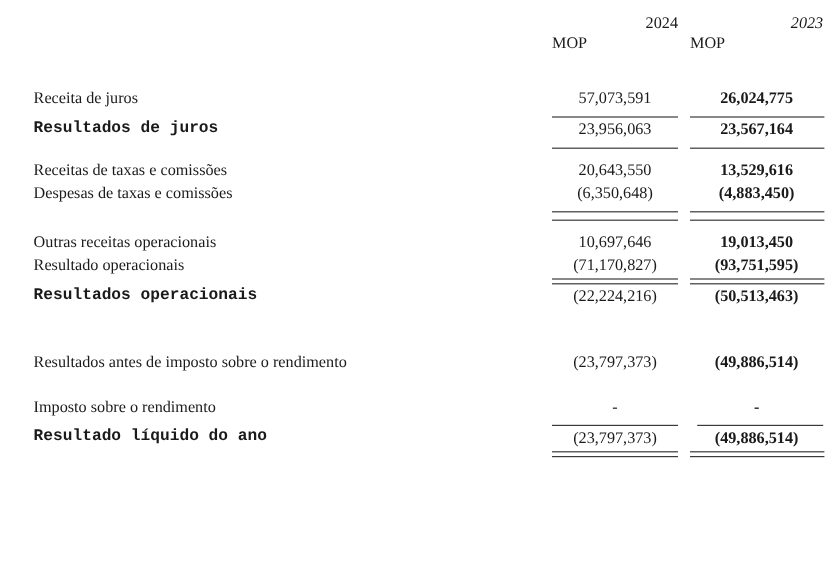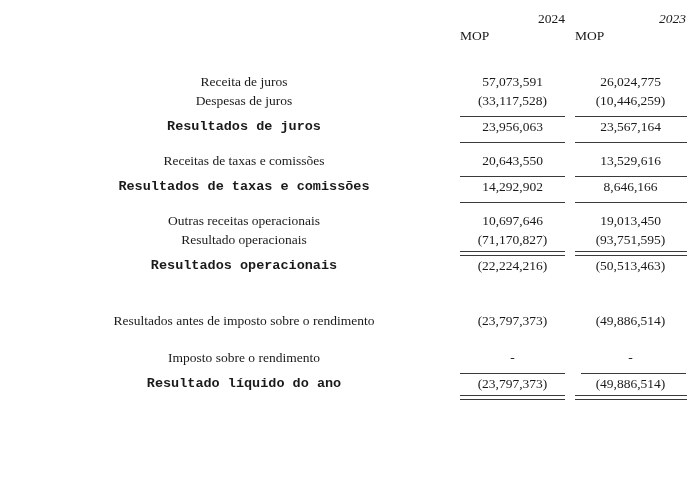--- a/index.html
+++ b/index.html
@@ -32,31 +32,32 @@
   table.fin col.c-2023  { width: 125px; }
 
   td {
     vertical-align: bottom;
     padding: 0;
     font-size: 13.5px;
     line-height: 19px;
   }
   td.label {
     padding-left: 28px;
-    text-align: center;
+    text-align: left;
     white-space: nowrap;
   }
   td.num {
     text-align: center;
     padding-right: 10px;
     white-space: nowrap;
     font-variant-numeric: tabular-nums;
   }
   td.num.last {
     padding-right: 14px;
+    font-weight: bold;
   }
   .bold {
     font-weight: bold;
     font-family: Liberation Mono, monospace;
   }
   
   .hdr-year {
     text-align: right;
     font-size: 13.5px;
     line-height: 17px;
@@ -139,25 +140,20 @@
           <td class="sp-28"></td>
           <td class="sp-28"></td>
       </tr>
 
       <tr>
         <td class="label">Receita de juros</td>
         <td class="num">57,073,591</td>
         <td class="num last">26,024,775</td>
       </tr>
 
-      <tr>
-        <td class="label">Despesas de juros</td>
-        <td class="num">(33,117,528)</td>
-        <td class="num last">(10,446,259)</td>
-      </tr>
 
       <tr>
         <td></td>
         <td class="rule-cell">
             <div class="rule-line"></div>
           </td>
         <td class="rule-cell last">
             <div class="rule-line w-wide"></div>
           </td>
       </tr>
@@ -183,36 +179,36 @@
           <td class="sp-8"></td>
           <td class="sp-8"></td>
       </tr>
 
       <tr>
         <td class="label">Receitas de taxas e comissões</td>
         <td class="num">20,643,550</td>
         <td class="num last">13,529,616</td>
       </tr>
 
+      <tr>
+        <td class="label">Despesas de taxas e comissões</td>
+        <td class="num">(6,350,648)</td>
+        <td class="num last">(4,883,450)</td>
+      </tr>
 
       <tr>
         <td></td>
         <td class="rule-cell">
             <div class="rule-line"></div>
           </td>
         <td class="rule-cell last">
             <div class="rule-line w-wide"></div>
           </td>
       </tr>
 
-      <tr>
-        <td class="label bold">Resultados de taxas e comissões</td>
-        <td class="num">14,292,902</td>
-        <td class="num last">8,646,166</td>
-      </tr>
 
       <tr>
         <td></td>
         <td class="rule-cell">
             <div class="rule-line"></div>
           </td>
         <td class="rule-cell last">
             <div class="rule-line w-wide"></div>
           </td>
       </tr>

